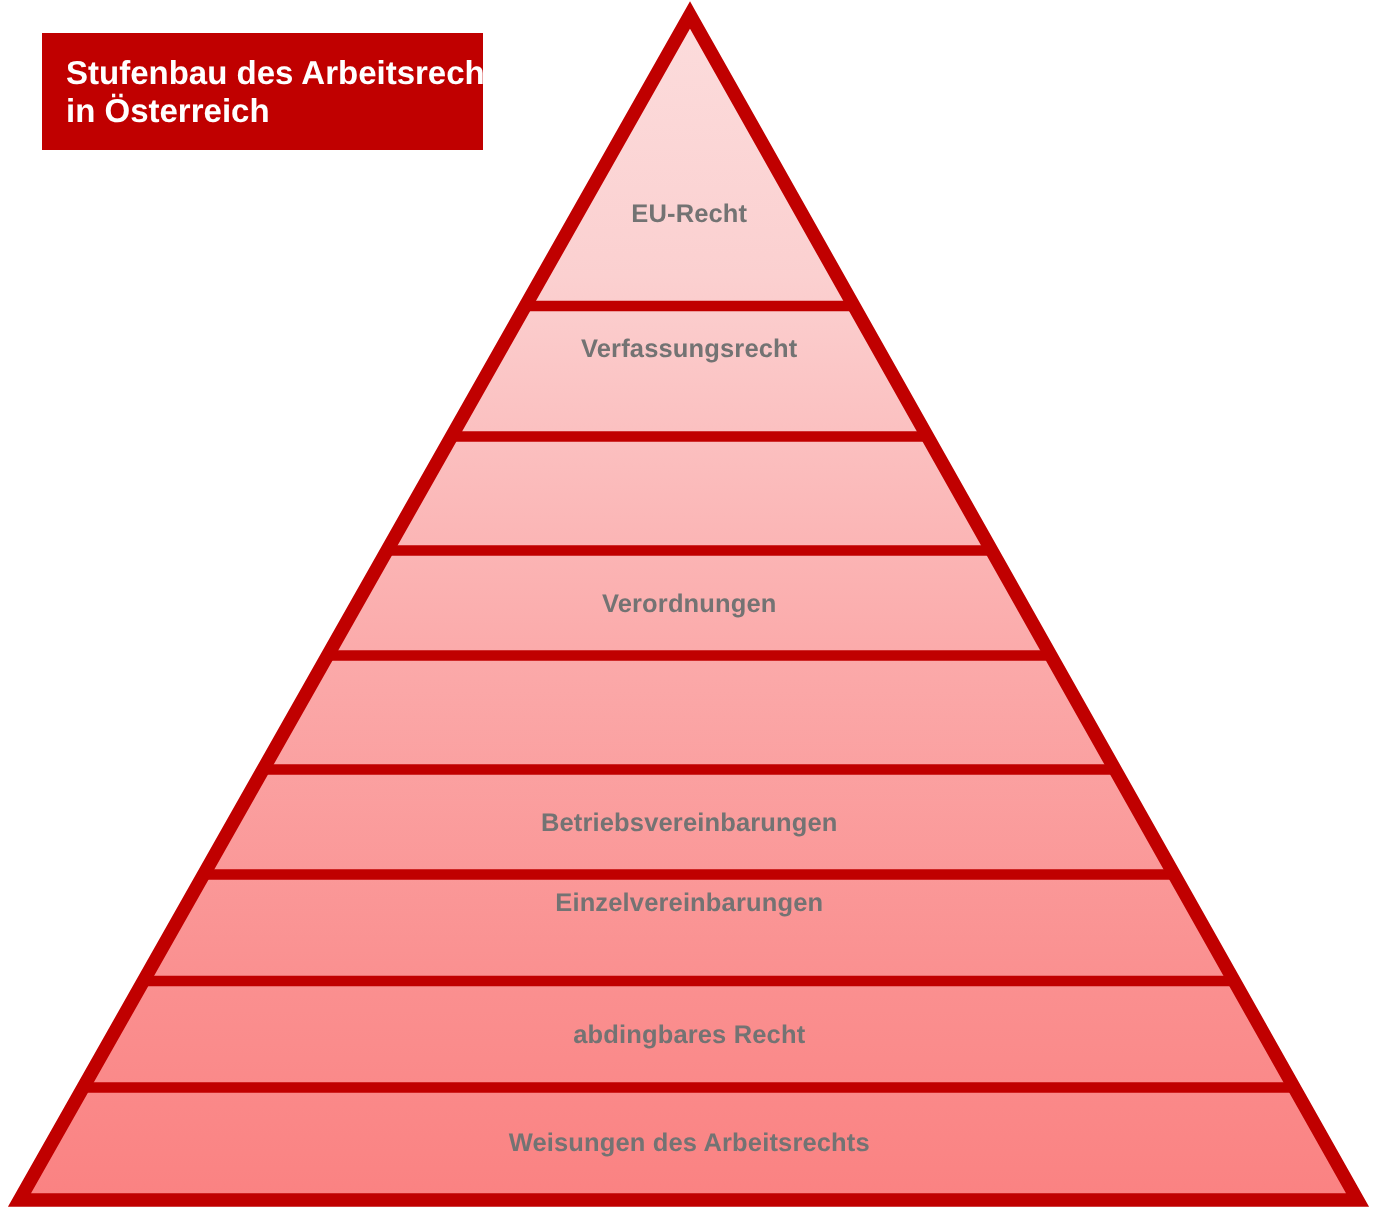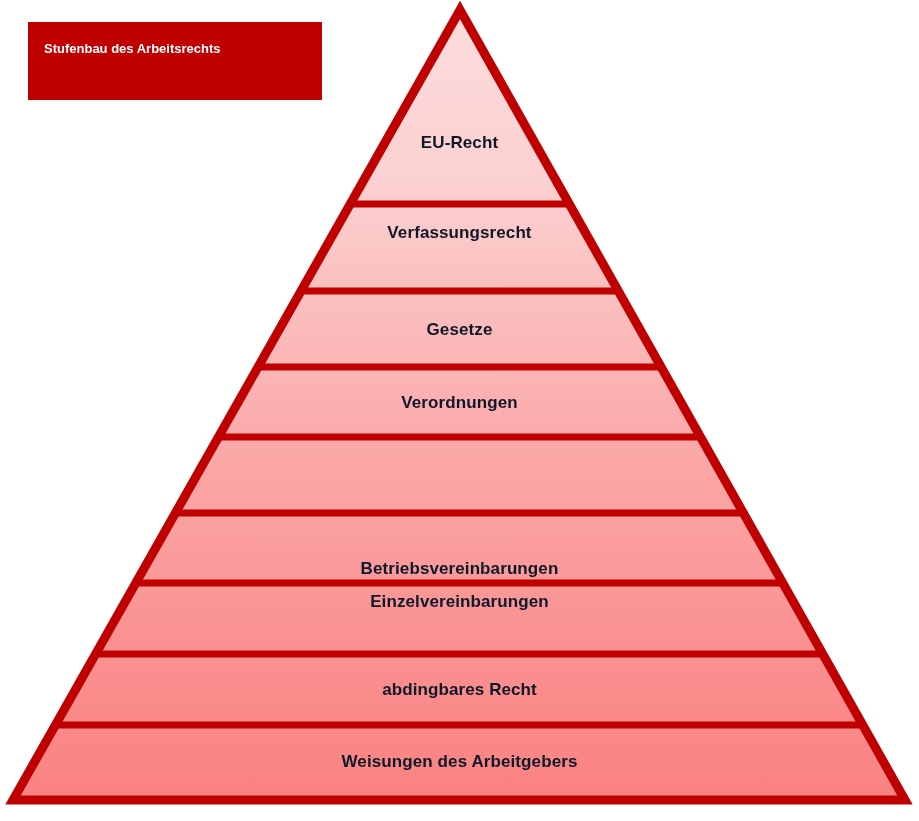--- a/index.html
+++ b/index.html
@@ -29,21 +29,21 @@
     width: 919px;
     height: 821px;
   }
 
   
   .layer-label {
     position: absolute;
     left: 0;
     width: 919px;
     text-align: center;
-    color: #0f172a;
+    color: #737373;
     font-weight: bold;
     font-size: 17px;
     line-height: 20px;
     letter-spacing: 0.1px;
     white-space: nowrap;
   }
 
   
   #title-plate {
     position: absolute;
@@ -51,21 +51,21 @@
     top: 22px;
     width: 294px;
     height: 78px;
     background: #C00000;
     box-sizing: border-box;
     padding: 14px 0 0 16px;
   }
   #title-plate .title-line {
     color: #ffffff;
     font-weight: bold;
-    font-size: 13px;
+    font-size: 22px;
     line-height: 25px;
     white-space: nowrap;
   }
 </style>
 </head>
 <body>
 
 <div id="stage">
 
   <svg id="pyramid-svg" viewBox="0 0 919 821">
@@ -93,24 +93,24 @@
       <line x1="0" y1="583" x2="919" y2="583"></line>
       <line x1="0" y1="654" x2="919" y2="654"></line>
       <line x1="0" y1="725" x2="919" y2="725"></line>
     </g>
 
     <polygon points="460,10 905,800 13,800" fill="none" stroke="#C00000" stroke-width="9" stroke-linejoin="miter"></polygon>
   </svg>
 
   <div class="layer-label" style="top:133px;">EU-Recht</div>
   <div class="layer-label" style="top:223px;">Verfassungsrecht</div>
-  <div class="layer-label" style="top:320px;">Gesetze</div>
   <div class="layer-label" style="top:393px;">Verordnungen</div>
-  <div class="layer-label" style="top:559px;">Betriebsvereinbarungen</div>
+  <div class="layer-label" style="top:539px;">Betriebsvereinbarungen</div>
   <div class="layer-label" style="top:592px;">Einzelvereinbarungen</div>
   <div class="layer-label" style="top:680px;">abdingbares Recht</div>
-  <div class="layer-label" style="top:752px;">Weisungen des Arbeitgebers</div>
+  <div class="layer-label" style="top:752px;">Weisungen des Arbeitsrechts</div>
 
   <div id="title-plate">
     <div class="title-line">Stufenbau des Arbeitsrechts</div>
+    <div class="title-line">in Österreich</div>
   </div>
 
 </div>
 
 </body></html>

